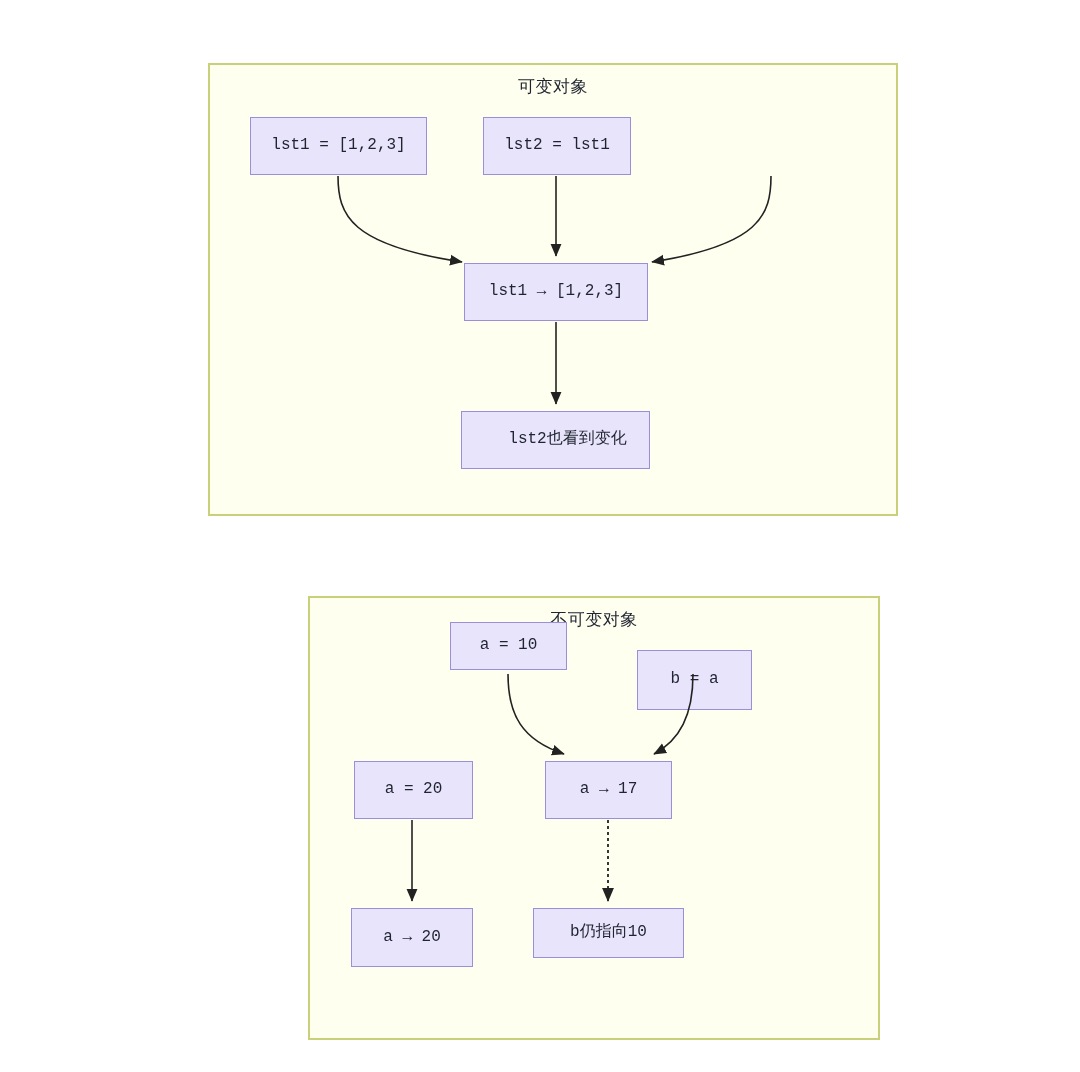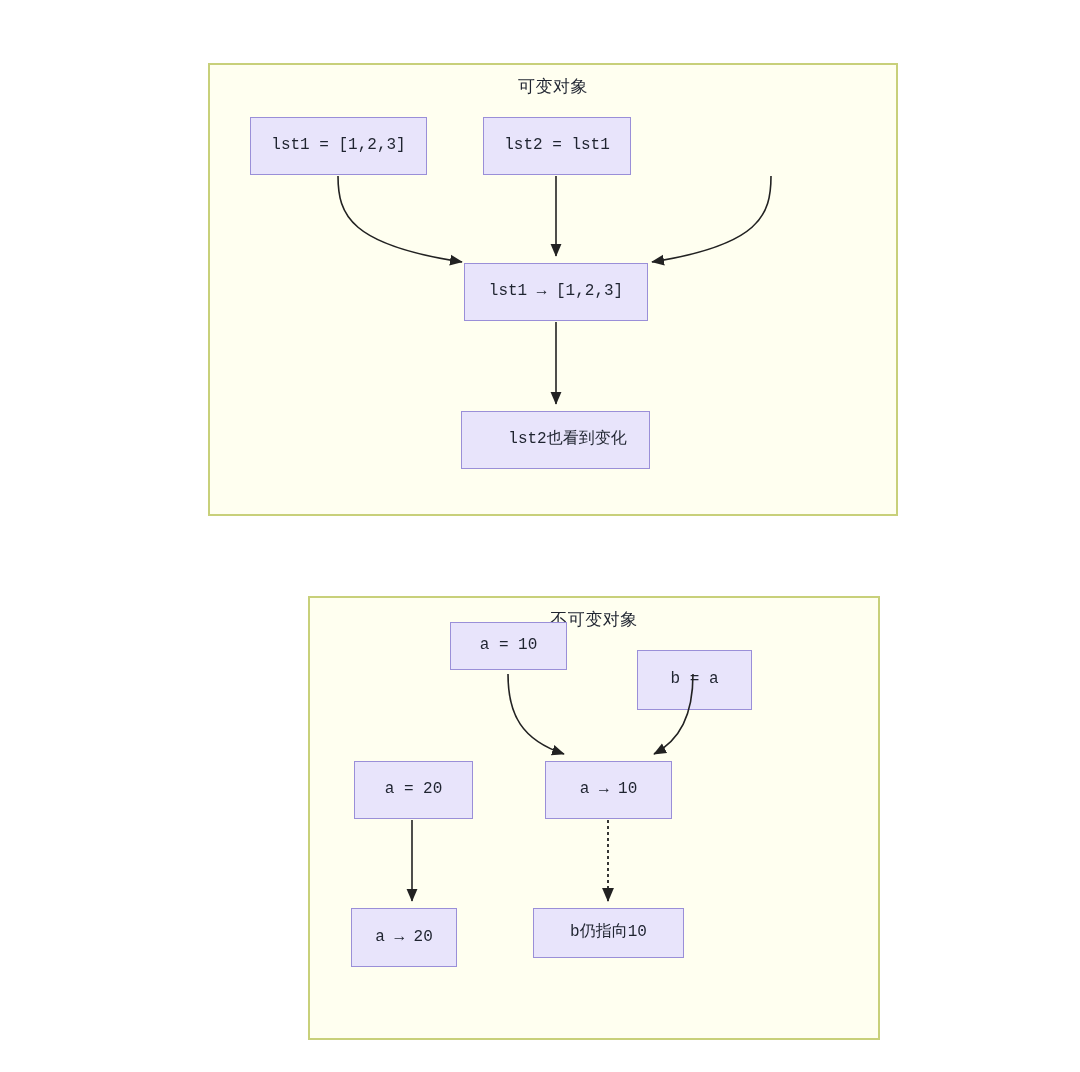--- a/index.html
+++ b/index.html
@@ -92,23 +92,23 @@
   <div class="panel" id="panel-immutable">
     <div class="panel-title">不可变对象</div>
   </div>
 
   <div class="node" style="left:450px; top:622px; width:117px; height:48px;">a = 10</div>
 
   <div class="node" style="left:637px; top:613px; width:115px; height:60px;margin-top:37px;">b = a</div>
 
   <div class="node" style="left:354px; top:761px; width:119px; height:58px;">a = 20</div>
 
-  <div class="node" style="left:545px; top:761px; width:127px; height:58px;">a → 10</div>
+  <div class="node" style="left:545px; top:761px; width:127px; height:58px;">a → 17</div>
 
-  <div class="node" style="left:351px; top:908px; width:106px; height:59px;">a → 20</div>
+  <div class="node" style="left:351px; top:908px; width:122px; height:59px;">a → 20</div>
 
   <div class="node" style="left:533px; top:908px; width:151px; height:50px;">b仍指向10</div>
 
   <svg class="edge-layer" viewBox="0 0 1080 1072">
     <defs>
       <marker id="arrowhead" markerWidth="9" markerHeight="9" refX="7.5" refY="4" orient="auto" markerUnits="strokeWidth">
         <path d="M0,0.6 L8,4 L0,7.4 z" fill="#222222"></path>
       </marker>
     </defs>
 

